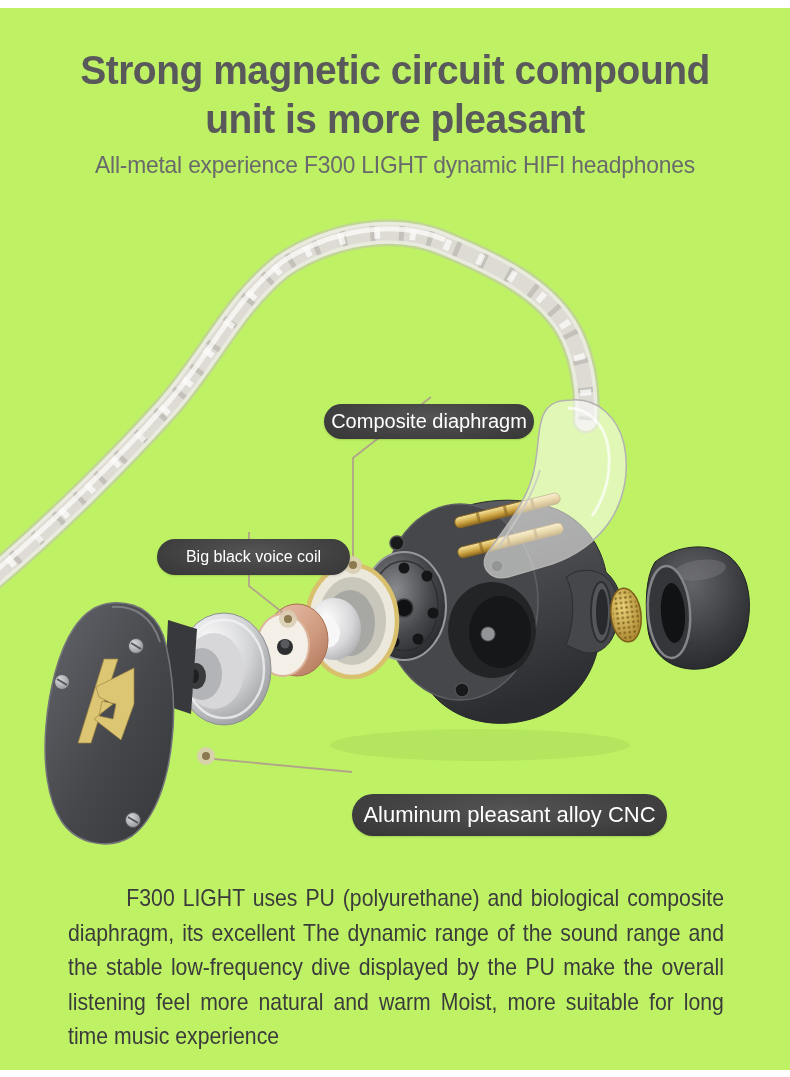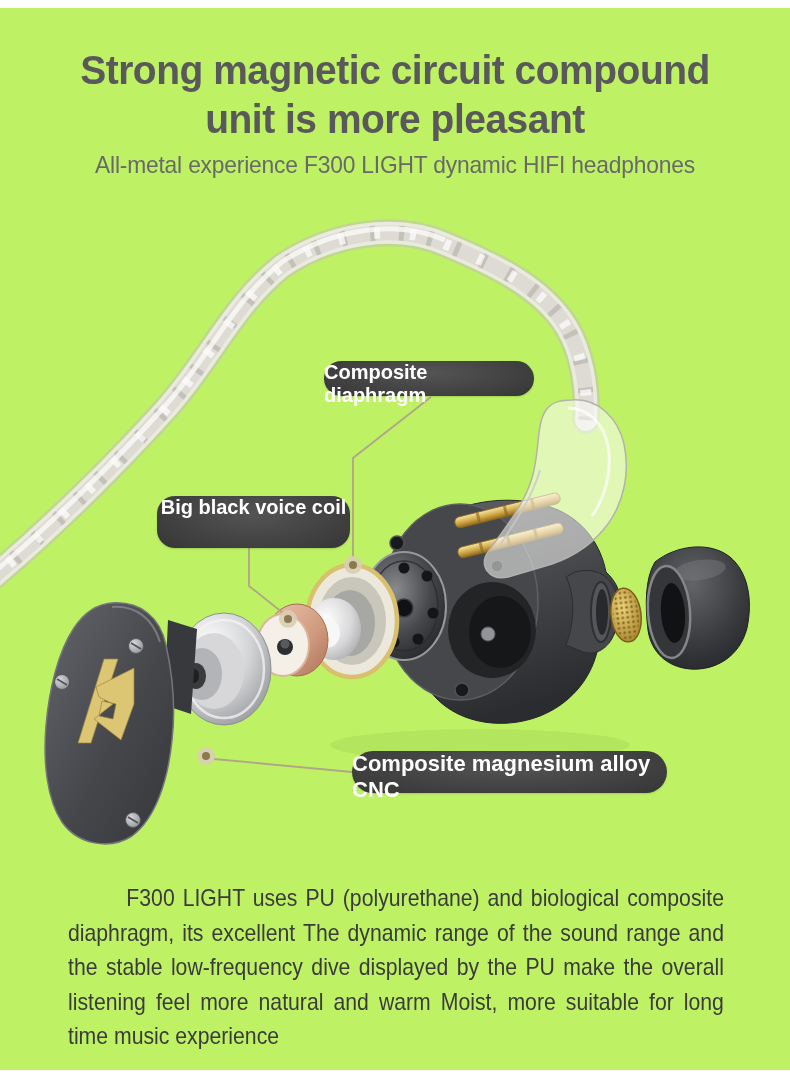--- a/index.html
+++ b/index.html
@@ -10,26 +10,26 @@
   .strip.bottom{bottom:0;height:7px;}
 
   .title{position:absolute;top:46px;left:0;width:790px;text-align:center;
          font-size:41px;line-height:49px;font-weight:700;color:#59595b;
          letter-spacing:-0.5px;transform:scaleX(.95);}
   .subtitle{position:absolute;top:151px;left:0;width:790px;text-align:center;
             font-size:24px;color:#69696b;letter-spacing:-0.2px;transform:scaleX(.95);}
 
   .art{position:absolute;top:0;left:0;width:790px;height:1077px;}
 
-  .pill{position:absolute;display:flex;align-items:flex-start;justify-content:center;
-        color:#ffffff;font-weight:700;
+  .pill{position:absolute;display:flex;align-items:center;justify-content:center;
+        color:#ffffff;font-weight:400;
         background:radial-gradient(130% 180% at 50% 35%, #545454 0%, #343434 55%, #1c1c1c 100%);
-        box-shadow:0 1px 2px rgba(0,0,0,.15);}
+        box-shadow:0 1px 2px rgba(0,0,0,.15);margin-top:43px;}
   .pill1{left:324px;top:361px;width:210px;height:35px;border-radius:18px;font-size:20px;}
-  .pill2{left:157px;top:496px;width:193px;height:52px;border-radius:18px;font-size:20px;}
+  .pill2{left:157px;top:496px;width:193px;height:36px;border-radius:18px;font-size:16px;}
   .pill3{left:352px;top:751px;width:315px;height:42px;border-radius:21px;font-size:22px;}
 
   .para{position:absolute;left:68px;top:881px;width:742px;color:#3b3b3b;
         font-size:24px;line-height:34.5px;transform:scaleX(.884);transform-origin:0 0;}
   .para-line{white-space:nowrap;text-align:justify;text-align-last:justify;}
   .para-line.first{text-indent:66px;}
   .para-line.last{text-align-last:left;}
 </style>
 </head>
 <body>
@@ -228,21 +228,21 @@
     </g>
   </svg>
 
   <div class="pill pill1">
     <span>Composite diaphragm</span>
   </div>
   <div class="pill pill2">
     <span>Big black voice coil</span>
   </div>
   <div class="pill pill3">
-    <span>Composite magnesium alloy CNC</span>
+    <span>Aluminum pleasant alloy CNC</span>
   </div>
 
   <div class="para">
     <div class="para-line first">F300 LIGHT uses PU (polyurethane) and biological composite</div>
     <div class="para-line">diaphragm, its excellent The dynamic range of the sound range and</div>
     <div class="para-line">the stable low-frequency dive displayed by the PU make the overall</div>
     <div class="para-line">listening feel more natural and warm Moist, more suitable for long</div>
     <div class="para-line last">time music experience</div>
   </div>
 

